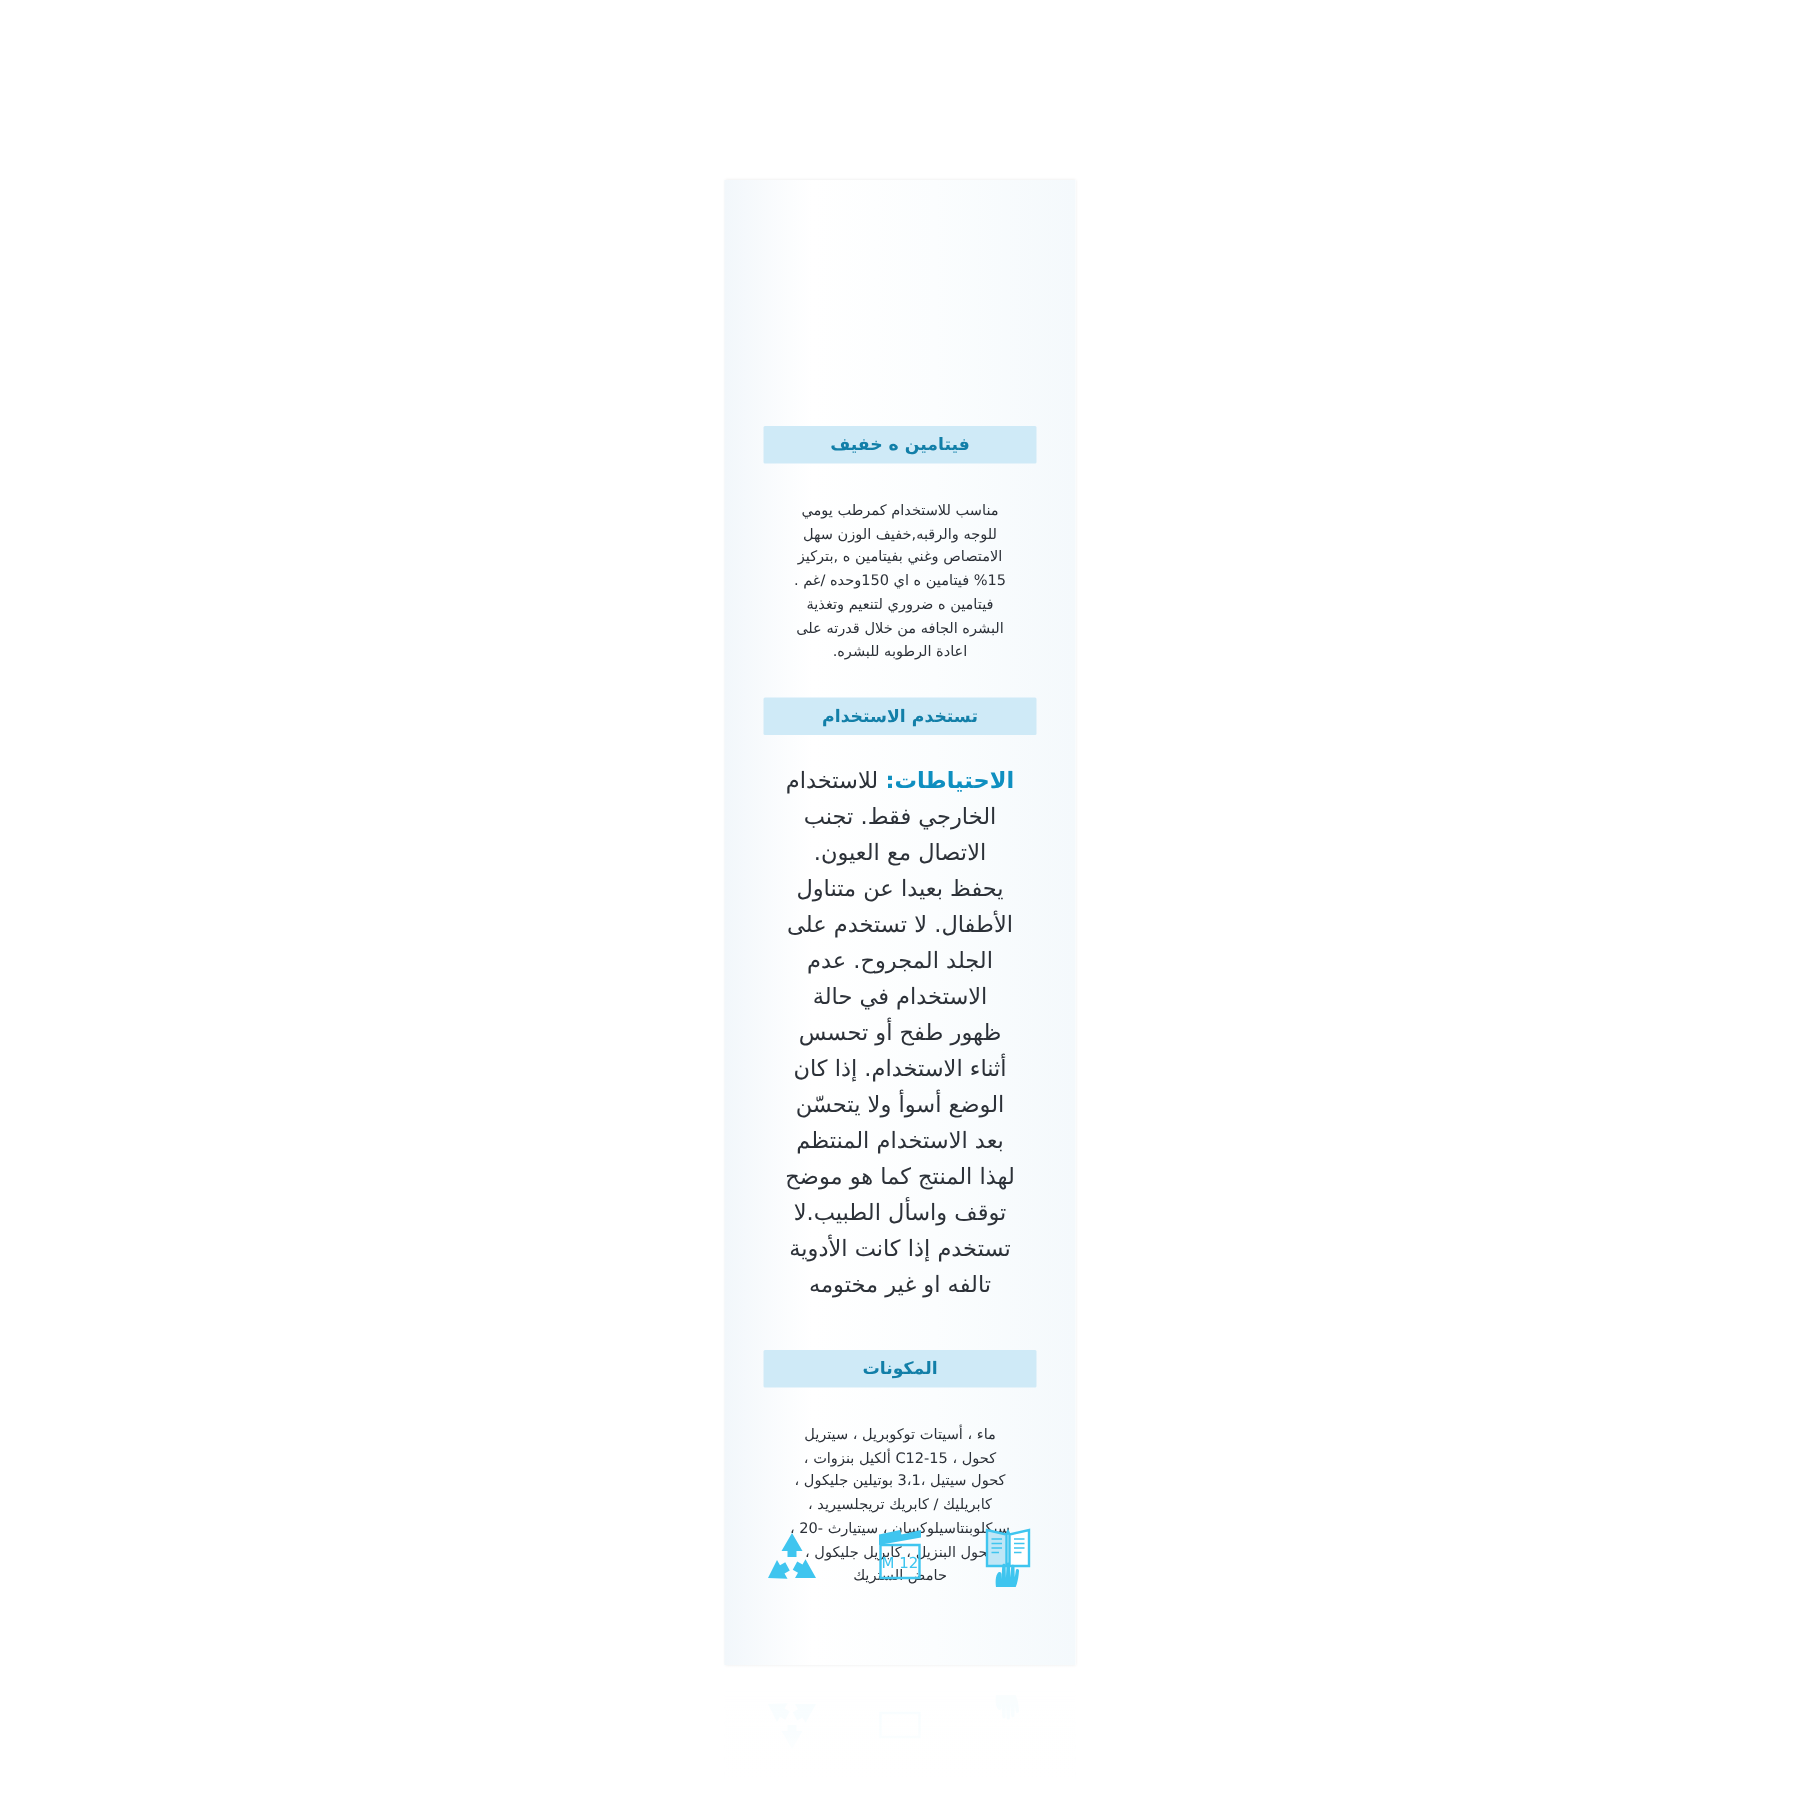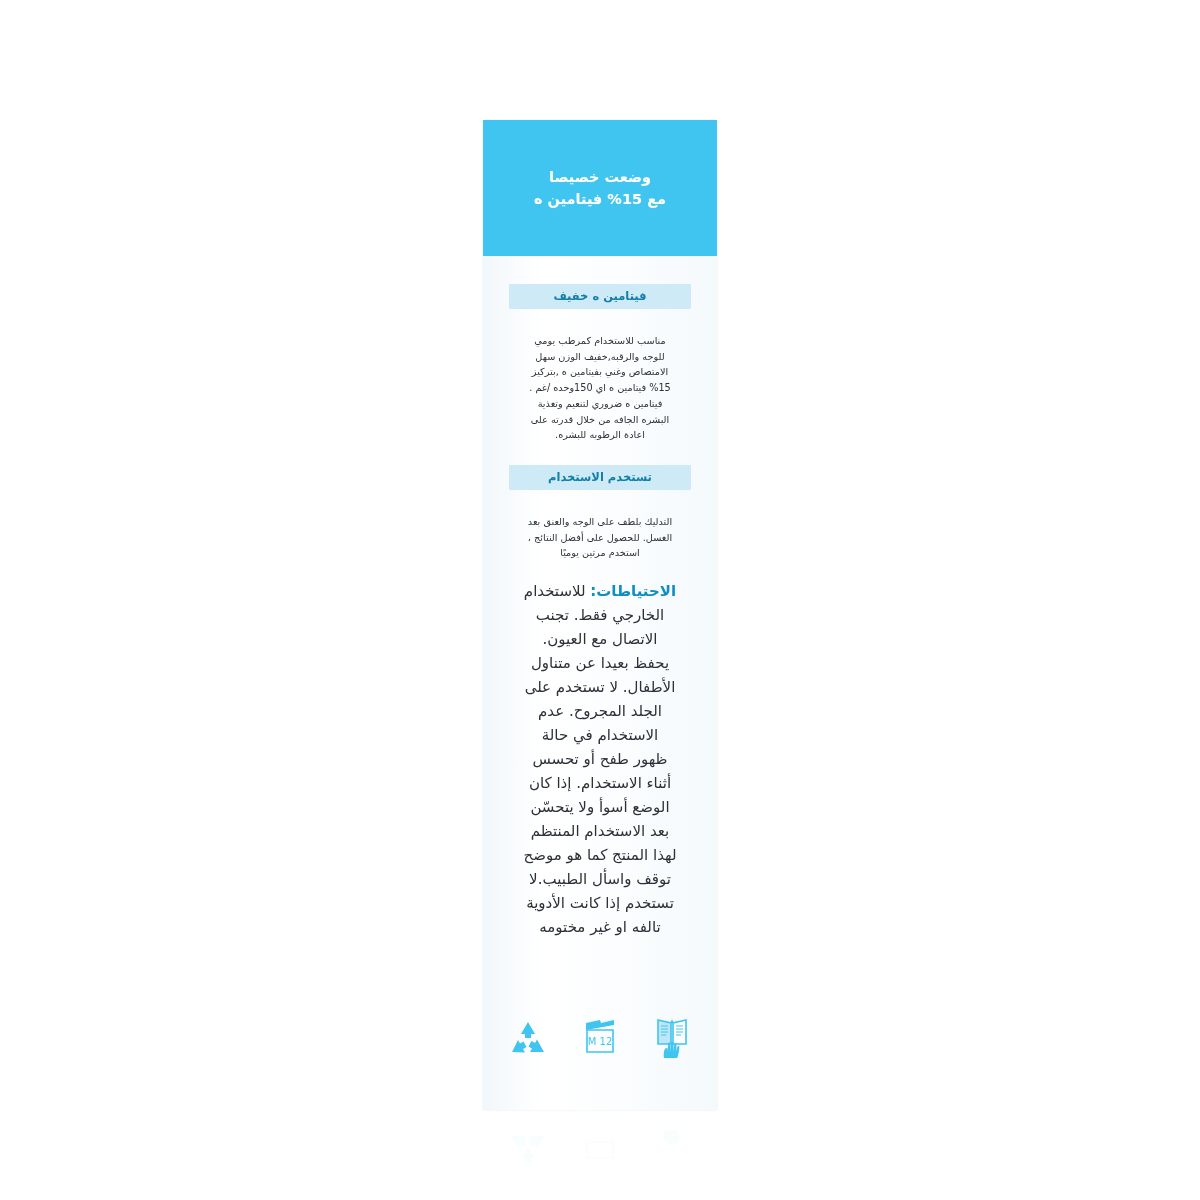--- a/index.html
+++ b/index.html
@@ -166,57 +166,54 @@
     width: 234px;
     height: 78px;
     background: linear-gradient(to bottom, rgba(255,255,255,0.15) 0%, rgba(255,255,255,0.85) 65%, #ffffff 100%);
   }
 </style>
 </head>
 <body>
 
 <div class="package">
 
-  <div class="top-band">
-    <div class="top-band-text">
-      <div>وضعت خصيصا</div>
-      <div>مع 15% فيتامين ه</div>
-    </div>
-  </div>
 
   <div class="content">
 
     <div class="spacer-28"></div>
 
     <div class="section">
       <div class="section-title">فيتامين ه خفيف</div>
       <div class="body-text">مناسب للاستخدام كمرطب يومي للوجه والرقبه,خفيف الوزن سهل الامتصاص وغني بفيتامين ه ,بتركيز 15% فيتامين ه اي 150وحده /غم . فيتامين ه ضروري لتنعيم وتغذية البشره الجافه من خلال قدرته على اعادة الرطوبه للبشره.</div>
     </div>
 
     <div class="spacer-22"></div>
 
     <div class="section">
       <div class="section-title">تستخدم الاستخدام</div>
-      <div class="body-text">التدليك بلطف على الوجه والعنق بعد الغسل. للحصول على أفضل النتائج ، استخدم مرتين يوميًا</div>
     </div>
 
     <div class="spacer-18"></div>
 
     <div class="section">
       <div class="caution-block">
         <span class="caution-label">الاحتياطات:</span>
         <span>للاستخدام الخارجي فقط. تجنب الاتصال مع العيون. يحفظ بعيدا عن متناول الأطفال. لا تستخدم على الجلد المجروح. عدم الاستخدام في حالة ظهور طفح أو تحسس أثناء الاستخدام. إذا كان الوضع أسوأ ولا يتحسّن بعد الاستخدام المنتظم لهذا المنتج كما هو موضح توقف واسأل الطبيب.لا تستخدم إذا كانت الأدوية تالفه او غير مختومه</span>
       </div>
     </div>
 
     <div class="spacer-14"></div>
 
 
     <div class="spacer-18"></div>
 
+    <div class="section">
+      <div class="section-title">المكونات</div>
+      <div class="body-text">ماء ، أسيتات توكوبريل ، سيتريل كحول ، C12-15 ألكيل بنزوات ، كحول سيتيل ،3،1 بوتيلين جليكول ، كابريليك / كابريك تريجلسيريد ، سيكلوبنتاسيلوكسان ، سيتيارث -20 ، كحول البنزيل ، كابريل جليكول ، حامض الستريك</div>
+    </div>
 
   </div>
 
   <div class="icons-row">
 
     <div class="icon-cell">
       <svg width="44" height="48" viewBox="0 0 44 48" xmlns="http://www.w3.org/2000/svg">
         <g fill="none" stroke="#3fc5ef" stroke-width="1.6">
           <path d="M8 6 L8 30 L21 30 L21 9 Z" fill="#bfe6f6"></path>
           <path d="M36 6 L36 30 L23 30 L23 9 Z" fill="#ffffff"></path>

